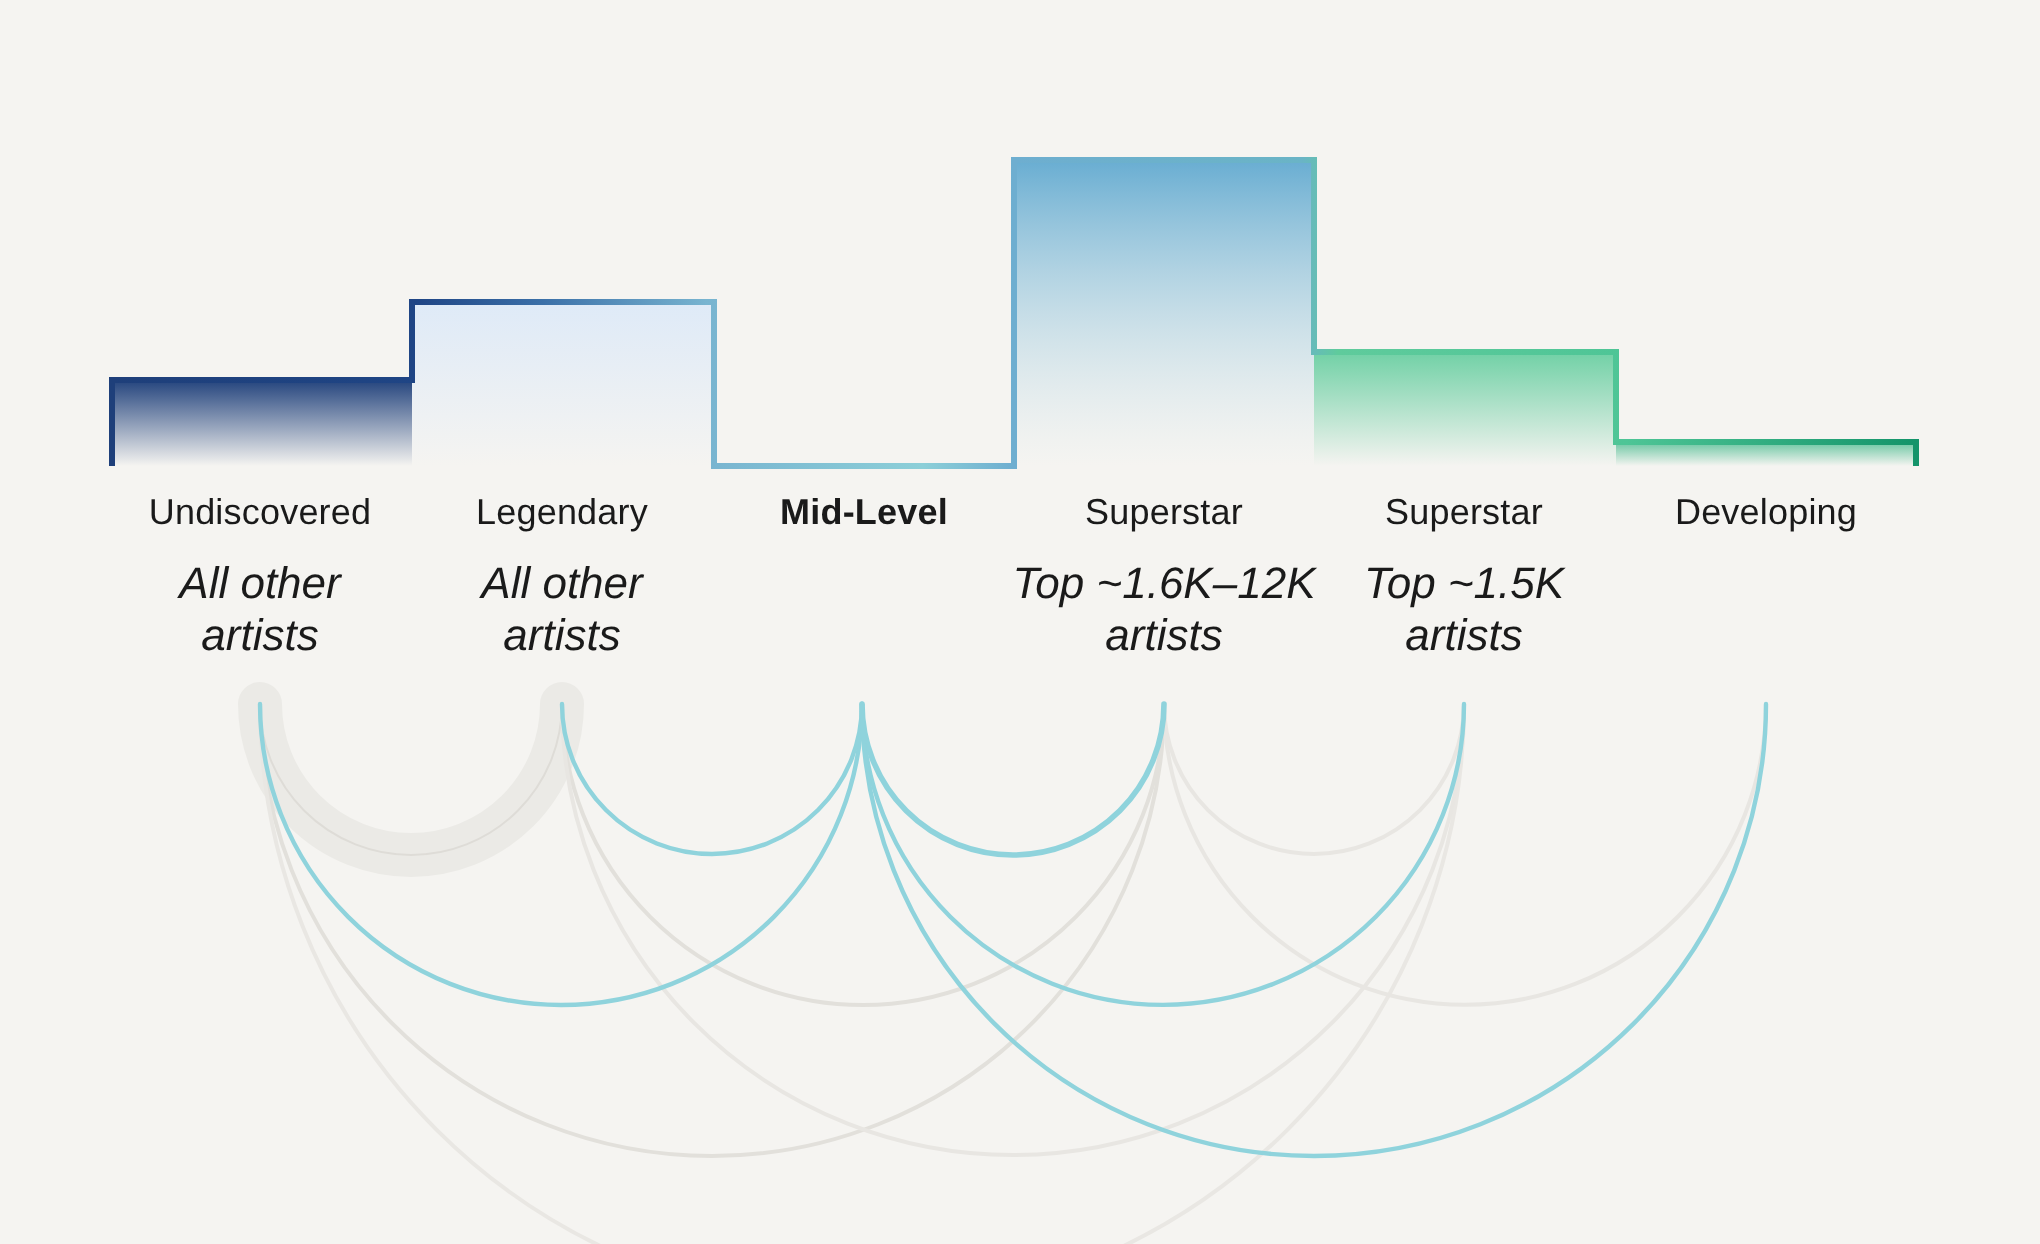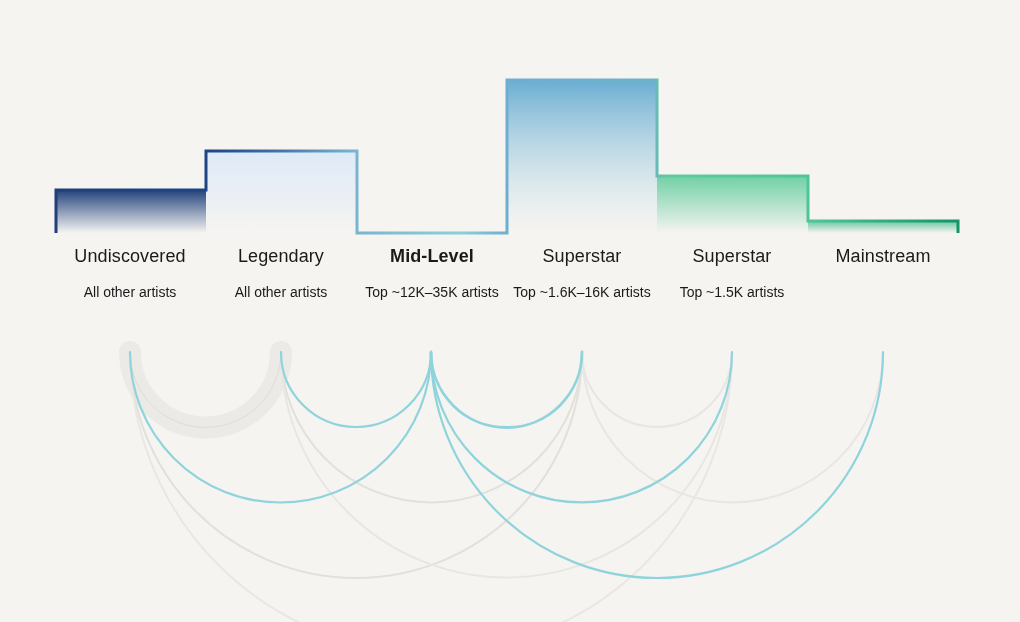--- a/index.html
+++ b/index.html
@@ -19,23 +19,24 @@
   }
   .tier-name {
     font-size: 18px;
     line-height: 24px;
     height: 24px;
     margin-bottom: 11px;
     letter-spacing: 0.1px;
   }
   .tier-name.bold { font-weight: bold; }
   .tier-desc {
-    font-size: 14px;
+    font-size: 22px;
     line-height: 26px;
     padding: 0 4px;
+    font-style: italic;
   }
 </style>
 </head>
 <body>
 
 <svg id="diagram" width="1020" height="622" viewBox="0 0 1020 622">
   <defs>
     <linearGradient id="g-undisc" x1="0" y1="0" x2="0" y2="1">
       <stop offset="0" stop-color="#1e3f7a" stop-opacity="0.95"></stop>
       <stop offset="1" stop-color="#1e3f7a" stop-opacity="0"></stop>
@@ -102,25 +103,24 @@
 <div class="tier" style="left:55px">
   <div class="tier-name">Undiscovered</div>
   <div class="tier-desc" style="padding:0 28px">All other artists</div>
 </div>
 <div class="tier" style="left:206px">
   <div class="tier-name">Legendary</div>
   <div class="tier-desc" style="padding:0 28px">All other artists</div>
 </div>
 <div class="tier" style="left:352px;width:160px">
   <div class="tier-name bold">Mid-Level</div>
-  <div class="tier-desc" style="padding:0">Top ~12K–35K artists</div>
 </div>
 <div class="tier" style="left:502px;width:160px">
   <div class="tier-name">Superstar</div>
-  <div class="tier-desc" style="padding:0">Top ~1.6K–16K artists</div>
+  <div class="tier-desc" style="padding:0">Top ~1.6K–12K artists</div>
 </div>
 <div class="tier" style="left:657px">
   <div class="tier-name">Superstar</div>
   <div class="tier-desc" style="padding:0 16px">Top ~1.5K artists</div>
 </div>
 <div class="tier" style="left:808px">
-  <div class="tier-name">Mainstream</div>
+  <div class="tier-name">Developing</div>
 </div>
 
 </body></html>

